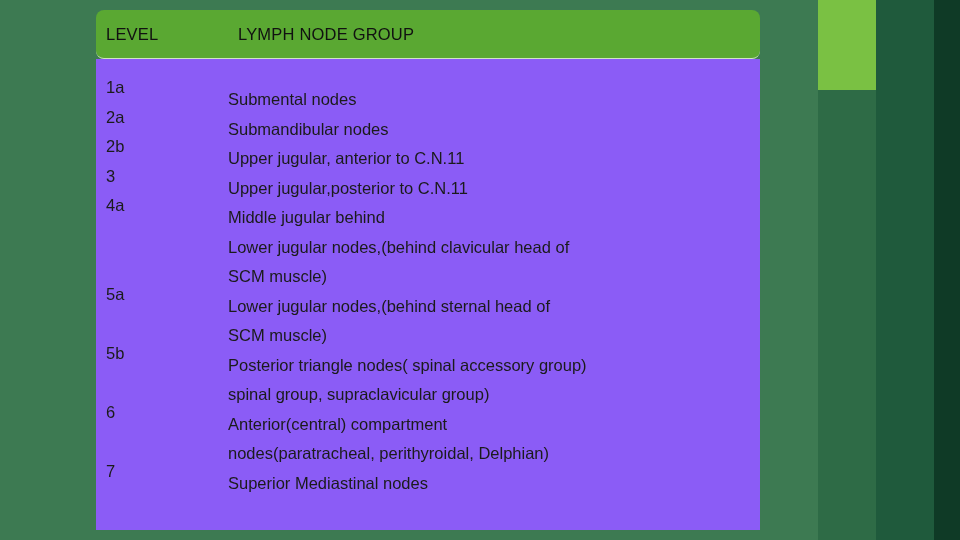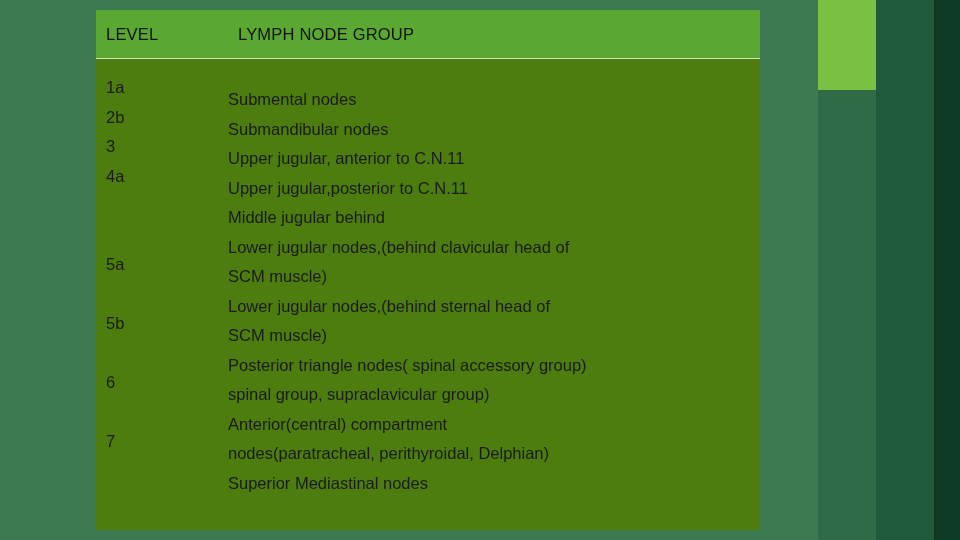--- a/index.html
+++ b/index.html
@@ -71,32 +71,33 @@
     height: 520px;
     display: flex;
     flex-direction: column;
   }
   .thead {
     display: flex;
     background: #5aa832;
     height: 48px;
     align-items: center;
     border-bottom: 1px solid #cfe6c0;
+    border-radius: 8px;
   }
   .th {
     color: #111111;
     font-size: 16.5px;
     letter-spacing: 0.2px;
   }
   .th.level { width: 124px; padding-left: 10px; }
   .th.group { padding-left: 8px; }
 
   .tbody {
     flex: 1;
-    background: #4d7c0f;
+    background: #8b5cf6;
     display: flex;
     position: relative;
   }
   .col-level {
     width: 124px;
     padding: 14px 0 0 10px;
     box-sizing: border-box;
   }
   .col-group {
     flex: 1;
@@ -123,20 +124,21 @@
   <div class="bg-edge"></div>
 
   <div class="table-wrap">
     <div class="thead">
       <div class="th level">LEVEL</div>
       <div class="th group">LYMPH NODE GROUP</div>
     </div>
     <div class="tbody">
       <div class="col-level">
         <div class="cell">1a</div>
+        <div class="cell">2a</div>
         <div class="cell">2b</div>
         <div class="cell">3</div>
         <div class="cell">4a</div>
         <div class="cell blank">&nbsp;</div>
         <div class="cell blank">&nbsp;</div>
         <div class="cell">5a</div>
         <div class="cell blank">&nbsp;</div>
         <div class="cell">5b</div>
         <div class="cell blank">&nbsp;</div>
         <div class="cell">6</div>

